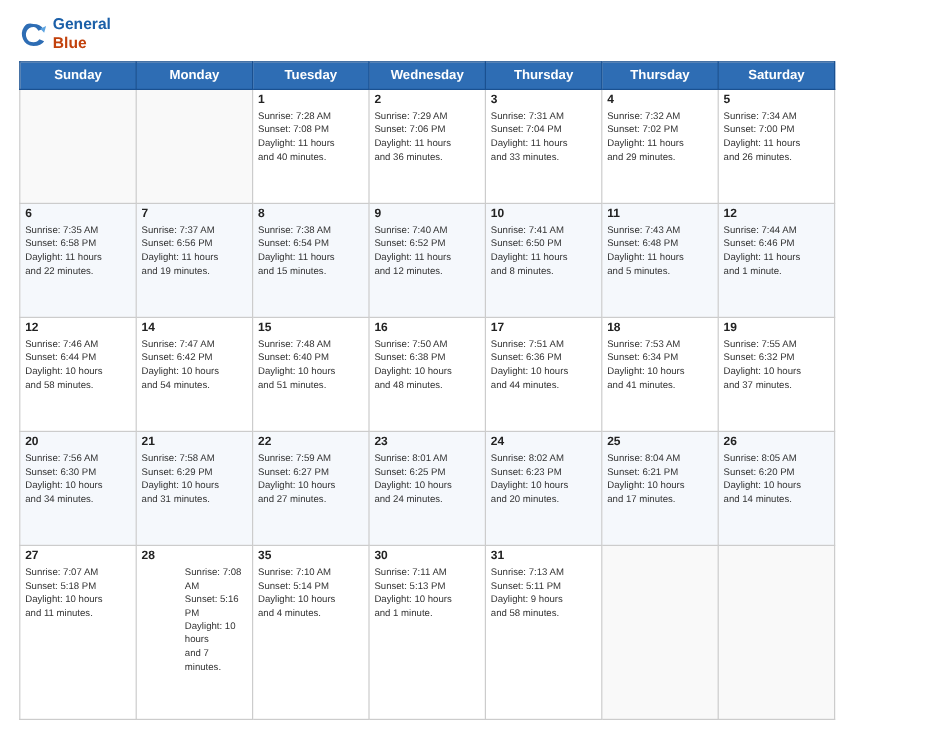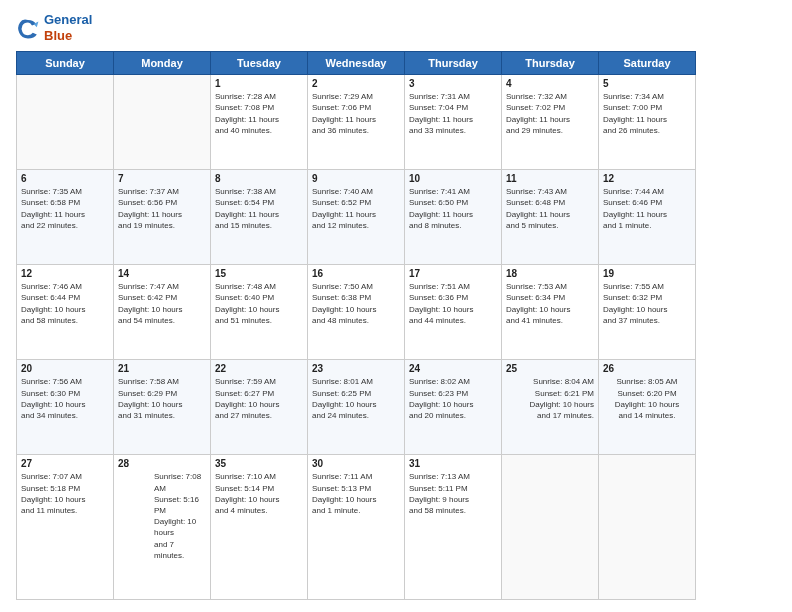--- a/index.html
+++ b/index.html
@@ -304,28 +304,28 @@
           </td>
           <td>
             <div class="day-number">24</div>
             <div class="day-info" style="white-space: pre-line;">Sunrise: 8:02 AM
 Sunset: 6:23 PM
 Daylight: 10 hours
 and 20 minutes.</div>
           </td>
           <td>
             <div class="day-number">25</div>
-            <div class="day-info" style="white-space: pre-line; text-align: right;">Sunrise: 8:04 AM
+            <div class="day-info" style="white-space: pre-line;">Sunrise: 8:04 AM
 Sunset: 6:21 PM
 Daylight: 10 hours
 and 17 minutes.</div>
           </td>
           <td>
             <div class="day-number">26</div>
-            <div class="day-info" style="white-space: pre-line; text-align: center;">Sunrise: 8:05 AM
+            <div class="day-info" style="white-space: pre-line;">Sunrise: 8:05 AM
 Sunset: 6:20 PM
 Daylight: 10 hours
 and 14 minutes.</div>
           </td>
         </tr>
         <tr class="row-bg-odd">
           <td>
             <div class="day-number">27</div>
             <div class="day-info" style="white-space: pre-line;">Sunrise: 7:07 AM
 Sunset: 5:18 PM

